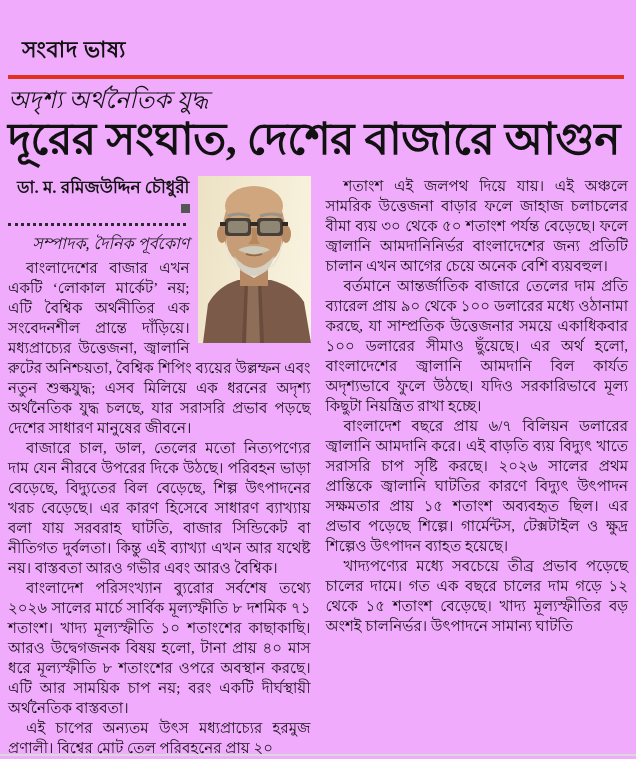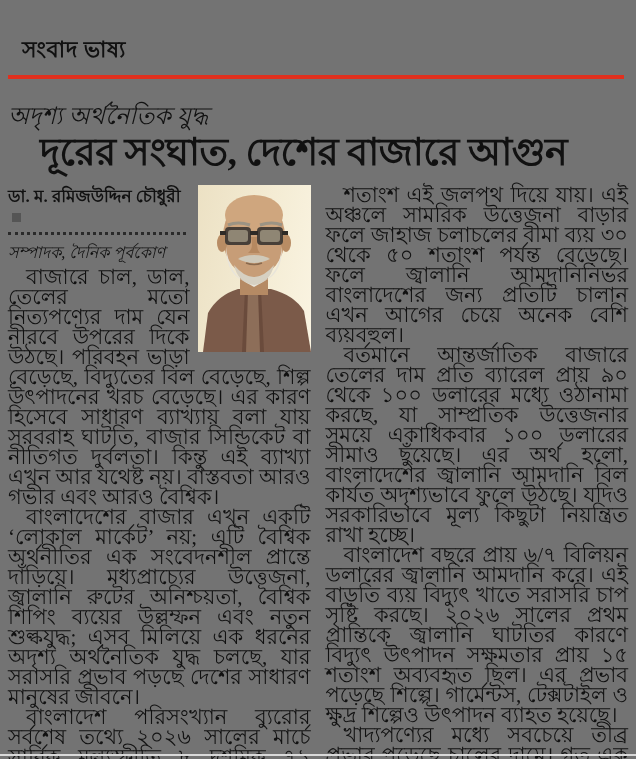--- a/index.html
+++ b/index.html
@@ -6,68 +6,67 @@
   html, body { background: #ffffff; }
   body {
     font-family: "Liberation Serif", "DejaVu Serif", serif;
     color: #111111;
     width: 636px;
   }
   .page {
     position: relative;
     width: 636px;
     height: 759px;
-    background: #737373;
+    background: #f0abfc;
     overflow: hidden;
     padding: 0 8px;
     font-family: Liberation Serif, serif;
   }
   .section-label {
     margin: 32px 0 0 14px;
     font-size: 22px;
     font-weight: bold;
     letter-spacing: 0.5px;
   }
   .red-rule {
     margin-top: 6px;
     height: 4px;
     background: #e0301e;
     width: 616px;
   }
   .kicker {
-    margin-top: 24px;
+    margin-top: 8px;
     font-size: 24px;
     font-style: italic;
     font-weight: 500;
     line-height: 1.1;
   }
   .headline {
     margin-top: 2px;
-    font-size: 38px;
+    font-size: 44px;
     font-weight: bold;
     line-height: 1.15;
     letter-spacing: -0.5px;
-    margin-left: 32px;
   }
   .article {
     display: flex;
     gap: 15px;
     margin-top: 10px;
   }
   .col { width: 303px; }
   .photo-wrap {
     float: right;
     width: 113px;
     height: 167px;
     margin: 0 0 6px 8px;
     background: linear-gradient(100deg, #ece1c4 0%, #f4ecd4 55%, #faf4e2 100%);
     overflow: hidden;
     position: relative;
   }
-  .byline-block { padding-top: 2px; }
+  .byline-block { padding-top: 2px; text-align: right; }
   .author {
     font-size: 17px;
     font-weight: bold;
     line-height: 1.2;
   }
   .author-marker {
     display: inline-block;
     width: 9px; height: 9px;
     background: #555;
     margin-left: 4px;
@@ -76,21 +75,21 @@
     border-bottom: 3px dotted #2a2a2a;
     width: 178px;
     margin: 4px 0 5px 0;
   }
   .role {
     font-size: 16px;
     font-style: italic;
     margin-bottom: 0;
   }
   .body-text p {
-    font-size: 21px;
+    font-size: 15px;
     line-height: 20px;
     text-align: justify;
     text-indent: 18px;
   }
   .bottom-rule {
     position: absolute;
     left: 0; right: 0; bottom: 3px;
     border-top: 2px solid #d9d9d9;
   }
 </style>
@@ -148,22 +147,22 @@
       </div>
 
       <div class="byline-block">
         <div class="author"><span>ডা. ম. রমিজউদ্দিন চৌধুরী</span><span class="author-marker"></span></div>
         <div class="dotted-rule"></div>
         <div class="role">সম্পাদক, দৈনিক পূর্বকোণ</div>
       </div>
 
       <div class="body-text">
 
-      <p>বাজারে চাল, ডাল, তেলের মতো নিত্যপণ্যের দাম যেন নীরবে উপরের দিকে উঠছে। পরিবহন ভাড়া বেড়েছে, বিদ্যুতের বিল বেড়েছে, শিল্প উৎপাদনের খরচ বেড়েছে। এর কারণ হিসেবে সাধারণ ব্যাখ্যায় বলা যায় সরবরাহ ঘাটতি, বাজার সিন্ডিকেট বা নীতিগত দুর্বলতা। কিন্তু এই ব্যাখ্যা এখন আর যথেষ্ট নয়। বাস্তবতা আরও গভীর এবং আরও বৈশ্বিক।</p>
-          <p>বাংলাদেশের বাজার এখন একটি ‘লোকাল মার্কেট’ নয়; এটি বৈশ্বিক অর্থনীতির এক সংবেদনশীল প্রান্তে দাঁড়িয়ে। মধ্যপ্রাচ্যের উত্তেজনা, জ্বালানি রুটের অনিশ্চয়তা, বৈশ্বিক শিপিং ব্যয়ের উল্লম্ফন এবং নতুন শুল্কযুদ্ধ; এসব মিলিয়ে এক ধরনের অদৃশ্য অর্থনৈতিক যুদ্ধ চলছে, যার সরাসরি প্রভাব পড়ছে দেশের সাধারণ মানুষের জীবনে।</p>
+      <p>বাংলাদেশের বাজার এখন একটি ‘লোকাল মার্কেট’ নয়; এটি বৈশ্বিক অর্থনীতির এক সংবেদনশীল প্রান্তে দাঁড়িয়ে। মধ্যপ্রাচ্যের উত্তেজনা, জ্বালানি রুটের অনিশ্চয়তা, বৈশ্বিক শিপিং ব্যয়ের উল্লম্ফন এবং নতুন শুল্কযুদ্ধ; এসব মিলিয়ে এক ধরনের অদৃশ্য অর্থনৈতিক যুদ্ধ চলছে, যার সরাসরি প্রভাব পড়ছে দেশের সাধারণ মানুষের জীবনে।</p>
+          <p>বাজারে চাল, ডাল, তেলের মতো নিত্যপণ্যের দাম যেন নীরবে উপরের দিকে উঠছে। পরিবহন ভাড়া বেড়েছে, বিদ্যুতের বিল বেড়েছে, শিল্প উৎপাদনের খরচ বেড়েছে। এর কারণ হিসেবে সাধারণ ব্যাখ্যায় বলা যায় সরবরাহ ঘাটতি, বাজার সিন্ডিকেট বা নীতিগত দুর্বলতা। কিন্তু এই ব্যাখ্যা এখন আর যথেষ্ট নয়। বাস্তবতা আরও গভীর এবং আরও বৈশ্বিক।</p>
           <p>বাংলাদেশ পরিসংখ্যান ব্যুরোর সর্বশেষ তথ্যে ২০২৬ সালের মার্চে সার্বিক মূল্যস্ফীতি ৮ দশমিক ৭১ শতাংশ। খাদ্য মূল্যস্ফীতি ১০ শতাংশের কাছাকাছি। আরও উদ্বেগজনক বিষয় হলো, টানা প্রায় ৪০ মাস ধরে মূল্যস্ফীতি ৮ শতাংশের ওপরে অবস্থান করছে। এটি আর সাময়িক চাপ নয়; বরং একটি দীর্ঘস্থায়ী অর্থনৈতিক বাস্তবতা।</p>
           <p>এই চাপের অন্যতম উৎস মধ্যপ্রাচ্যের হরমুজ প্রণালী। বিশ্বের মোট তেল পরিবহনের প্রায় ২০</p>
         </div>
     </div>
 
     <div class="col">
       <div class="body-text">
 
       <p>শতাংশ এই জলপথ দিয়ে যায়। এই অঞ্চলে সামরিক উত্তেজনা বাড়ার ফলে জাহাজ চলাচলের বীমা ব্যয় ৩০ থেকে ৫০ শতাংশ পর্যন্ত বেড়েছে। ফলে জ্বালানি আমদানিনির্ভর বাংলাদেশের জন্য প্রতিটি চালান এখন আগের চেয়ে অনেক বেশি ব্যয়বহুল।</p>
           <p>বর্তমানে আন্তর্জাতিক বাজারে তেলের দাম প্রতি ব্যারেল প্রায় ৯০ থেকে ১০০ ডলারের মধ্যে ওঠানামা করছে, যা সাম্প্রতিক উত্তেজনার সময়ে একাধিকবার ১০০ ডলারের সীমাও ছুঁয়েছে। এর অর্থ হলো, বাংলাদেশের জ্বালানি আমদানি বিল কার্যত অদৃশ্যভাবে ফুলে উঠছে। যদিও সরকারিভাবে মূল্য কিছুটা নিয়ন্ত্রিত রাখা হচ্ছে।</p>

